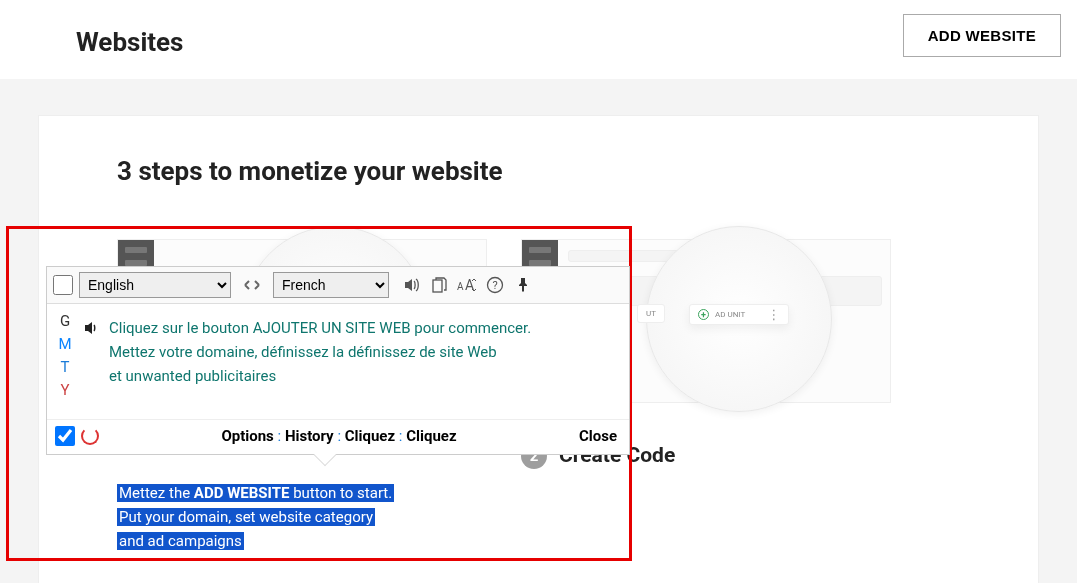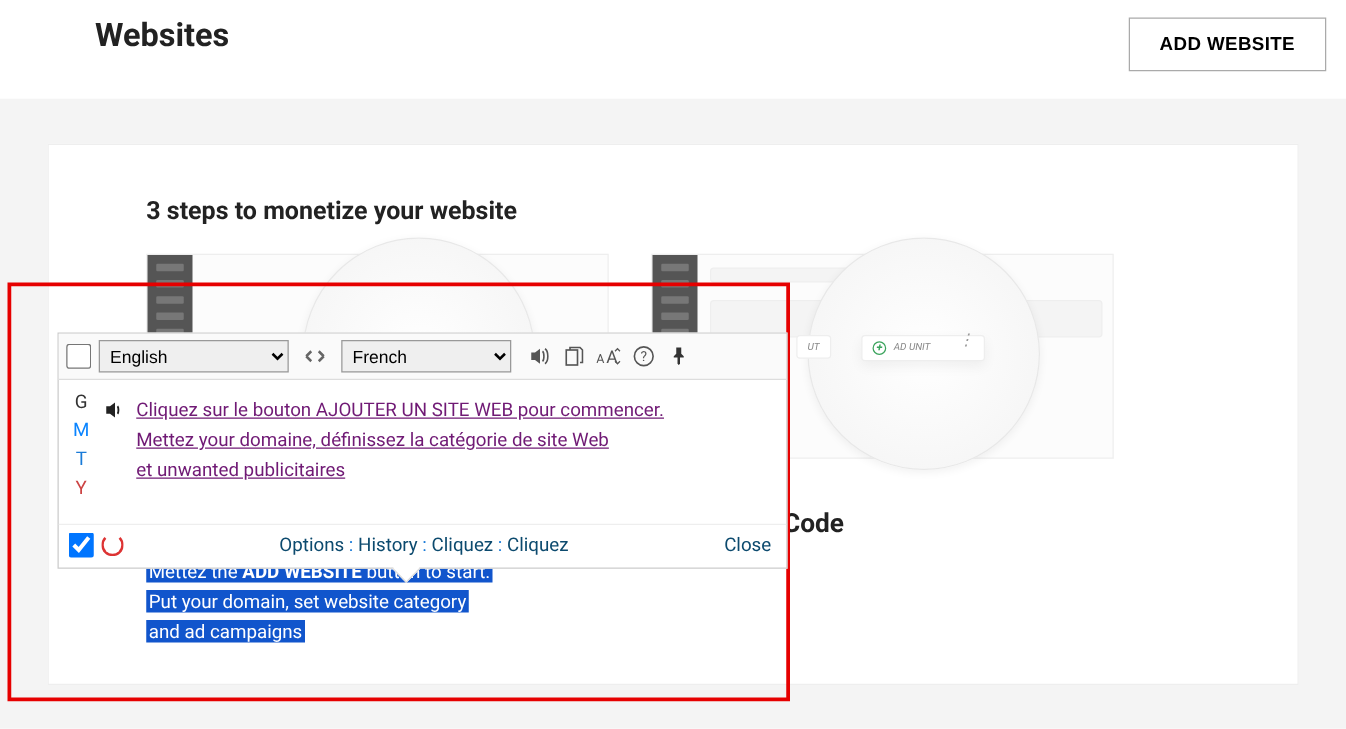--- a/index.html
+++ b/index.html
@@ -1,34 +1,34 @@
 <!DOCTYPE html>
 <html><head>
 <meta charset="utf-8">
 <style>
   * { box-sizing: border-box; margin: 0; padding: 0; }
   body { font-family: -apple-system, BlinkMacSystemFont, "Segoe UI", Roboto, Arial, sans-serif; background: #fff; width: 1077px; height: 583px; overflow: hidden; }
 
-  .header { display: flex; align-items: flex-start; justify-content: space-between; padding: 14px 16px 22px 76px; }
+  .header { display: flex; align-items: flex-end; justify-content: space-between; padding: 14px 16px 22px 76px; }
   .page-title { font-size: 26px; font-weight: 700; color: #222; }
   .add-website-btn { border: 1px solid #aaa; background: #fff; padding: 12px 24px; font-size: 15px; font-weight: 700; letter-spacing: .3px; cursor: pointer; }
 
   .gray-band { background: #f4f4f4; padding: 36px 38px 0; height: 520px; }
   .panel { background: #fff; border: 1px solid #eee; padding: 40px 78px 30px; position: relative; }
-  .panel-title { font-size: 20px; font-weight: 700; color: #222; margin-bottom: 23px; }
+  .panel-title { font-size: 26px; font-weight: 700; color: #222; margin-bottom: 53px; }
 
   .steps { display: flex; gap: 34px; }
   .step { width: 370px; }
 
   
   .illus { width: 370px; height: 164px; background: #fcfcfc; border: 1px solid #eee; position: relative; }
   .illus .dark { position: absolute; left: 0; top: 0; width: 36px; height: 164px; background: #555; }
   .dark-line { height: 6px; width: 22px; background: #777; margin: 7px auto 0; border-radius: 1px; }
   .lens { position: absolute; width: 186px; height: 186px; border-radius: 50%; background: radial-gradient(#fff, #f3f3f3); border: 1px solid #e8e8e8; right: 58px; top: -14px; box-shadow: 0 2px 8px rgba(0,0,0,0.06); display: flex; align-items: center; justify-content: center; }
-  .pill { position: absolute; font-size: 8px; color: #888; background: #fff; border: 1px solid #eee; border-radius: 3px; padding: 4px 8px; display: flex; gap:6px;font-style:italic; }
+  .pill { position: absolute; font-size: 8px; color: #888; background: #fff; border: 1px solid #eee; border-radius: 3px; padding: 4px 8px; display: flex; align-items: center; gap:6px; }
   .plus-ic { width:11px;height:11px;border:1.3px solid #3aa35c;border-radius:50%;display:inline-flex;align-items:center;justify-content:center;color:#3aa35c;font-size:9px;font-weight:700;}
   .dots-ic { color:#999;font-size:13px;line-height:0; }
   .pill-stub { position:absolute; background:#f4f4f4; border:1px solid #eee; border-radius:3px; }
 
   .badge { display:inline-flex; align-items:center; justify-content:center; width:26px; height:26px; border-radius:50%; background:#9e9e9e; color:#fff; font-weight:700; font-size:15px; margin-right:12px; vertical-align:middle; }
   .step-heading { margin-top: 40px; font-size: 21px; font-weight: 700; color: #222; }
   .step-text { margin-top: 14px; font-size: 15px; line-height: 1.6; color: #333; }
 
   .highlight { background: #1155cc; color: #fff; padding: 0 2px; }
   .highlight b { font-weight:700; }
@@ -36,35 +36,35 @@
   
   .redbox { position:absolute; border: 3px solid #e60000; left: 6px; top: 226px; width: 626px; height: 335px; z-index: 50; pointer-events:none; }
 
   .translator {
     position: absolute; left: 46px; top: 266px; width: 584px; background: #fff; border: 1px solid #ccc; z-index: 60; font-size: 15px;
   }
   .tr-top { display:flex; align-items:center; gap:6px; padding: 5px 6px; border-bottom: 1px solid #ddd; background:#fafafa; }
   .tr-check { width: 20px; height: 20px; }
   .tr-select { height: 26px; font-size: 14px; padding: 2px 4px; border:1px solid #999; }
   .tr-select.src { width: 152px; }
-  .tr-select.dst { width: 136px; }
+  .tr-select.dst { width: 116px; }
   .tr-swap { width:30px; height:24px; display:inline-flex;align-items:center;justify-content:center; color:#666; font-weight:700; cursor:pointer;}
   .tr-icons { display:flex; align-items:center; gap:8px; margin-left:6px; color:#555; }
   .tr-icon { width:20px; height:20px; display:inline-flex; align-items:center; justify-content:center; cursor:pointer; }
   .tr-body { padding: 12px 14px 18px 8px; display:flex; }
   .prov-col { width: 26px; display:flex; flex-direction:column; gap:3px; margin-top:-4px; }
   .prov { width:20px; height:20px; text-align:center; font-size:15px; color:#333; cursor:pointer; }
   .prov.m { color:#0a84ff; }
   .prov.t { color:#1a7bd8; }
   .prov.y { color:#c44; }
   .speak { margin-right:8px; margin-top:2px; }
-  .tr-text { flex:1; font-size:15px; line-height:1.6; color:#701a75;text-decoration:underline; }
+  .tr-text { flex:1; font-size:15px; line-height:1.6; color:#0f766e; }
   .tr-foot { display:flex; align-items:center; padding: 6px 12px 8px 8px; border-top:1px solid #eee; font-size:15px; }
   .tr-foot .left { display:flex; align-items:center; gap:6px; }
-  .tr-foot a { color:#0c4a6e; text-decoration:none; cursor:pointer; }
+  .tr-foot a { color:#000000; text-decoration:none; cursor:pointer;font-weight:bold; }
   .spinner { width:18px;height:18px;border:2px solid #d33;border-top-color:transparent;border-radius:50%;display:inline-block; }
 
   
   .tail { position:absolute; left:270px; bottom:-9px; width:16px;height:16px;background:#fff;border-right:1px solid #ddd;border-bottom:1px solid #ddd; transform:rotate(45deg); }
 
   svg { display:block; }
 </style>
 </head>
 <body>
 
@@ -192,21 +192,21 @@
       <div class="prov y">Y</div>
     </div>
     <span class="tr-icon speak">
         <svg width="18" height="18" viewBox="0 0 18 18">
           <path d="M3 6v6h3l4 3V3L6 6H3z" fill="#222"></path>
           <path d="M12 6c1 1 1 5 0 6" stroke="#222" stroke-width="1.5" fill="none"></path>
         </svg>
       </span>
     <div class="tr-text">
       <div>Cliquez sur le bouton AJOUTER UN SITE WEB pour commencer.</div>
-      <div>Mettez your domaine, définissez la catégorie de site Web</div>
+      <div>Mettez votre domaine, définissez la définissez de site Web</div>
       <div>et unwanted publicitaires</div>
     </div>
   </div>
 
   <div class="tr-foot">
     <div class="left">
       <input type="checkbox" class="tr-check" checked="" style="">
       <span class="spinner"></span>
     </div>
     <div style="flex:1;text-align:center">

